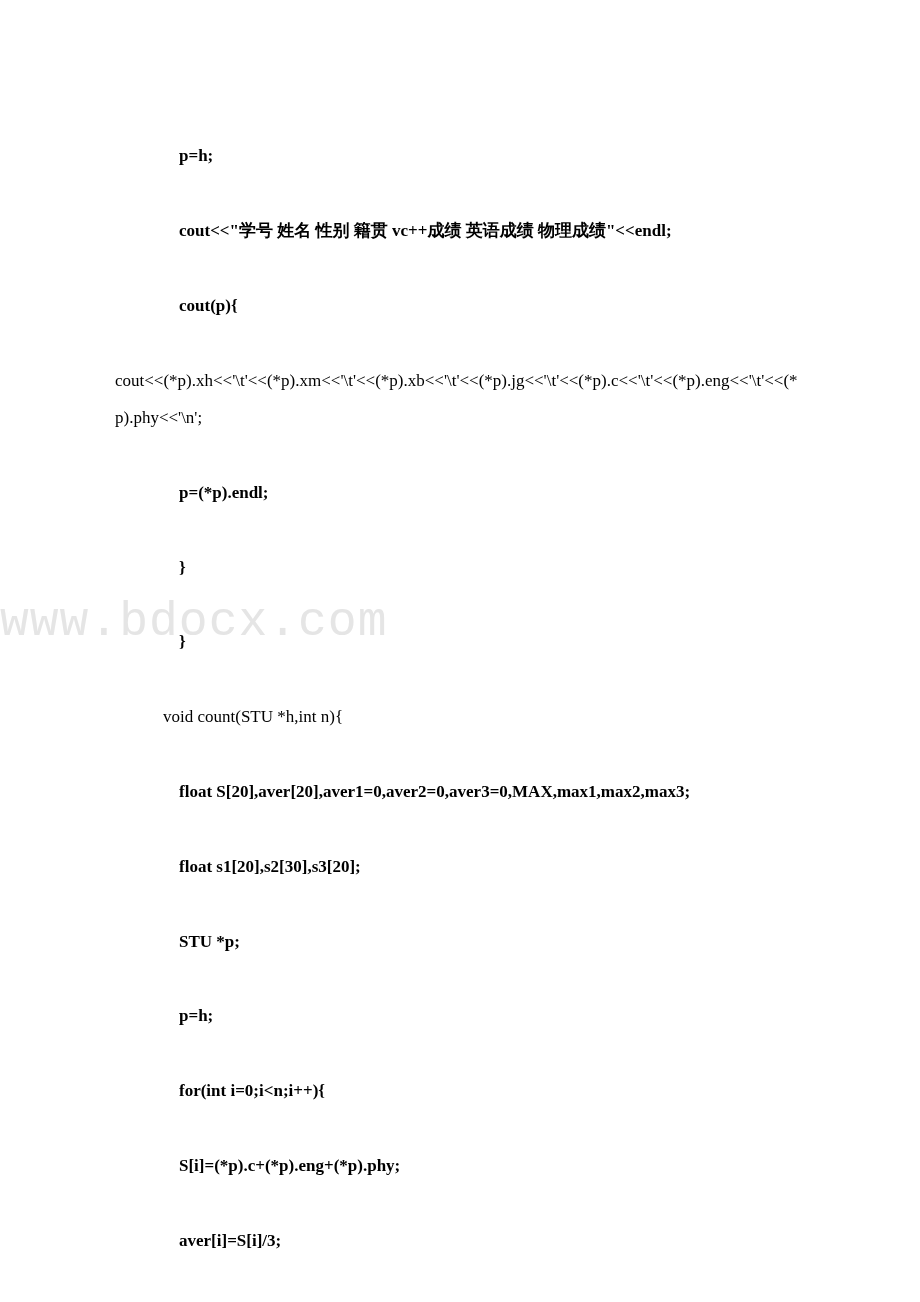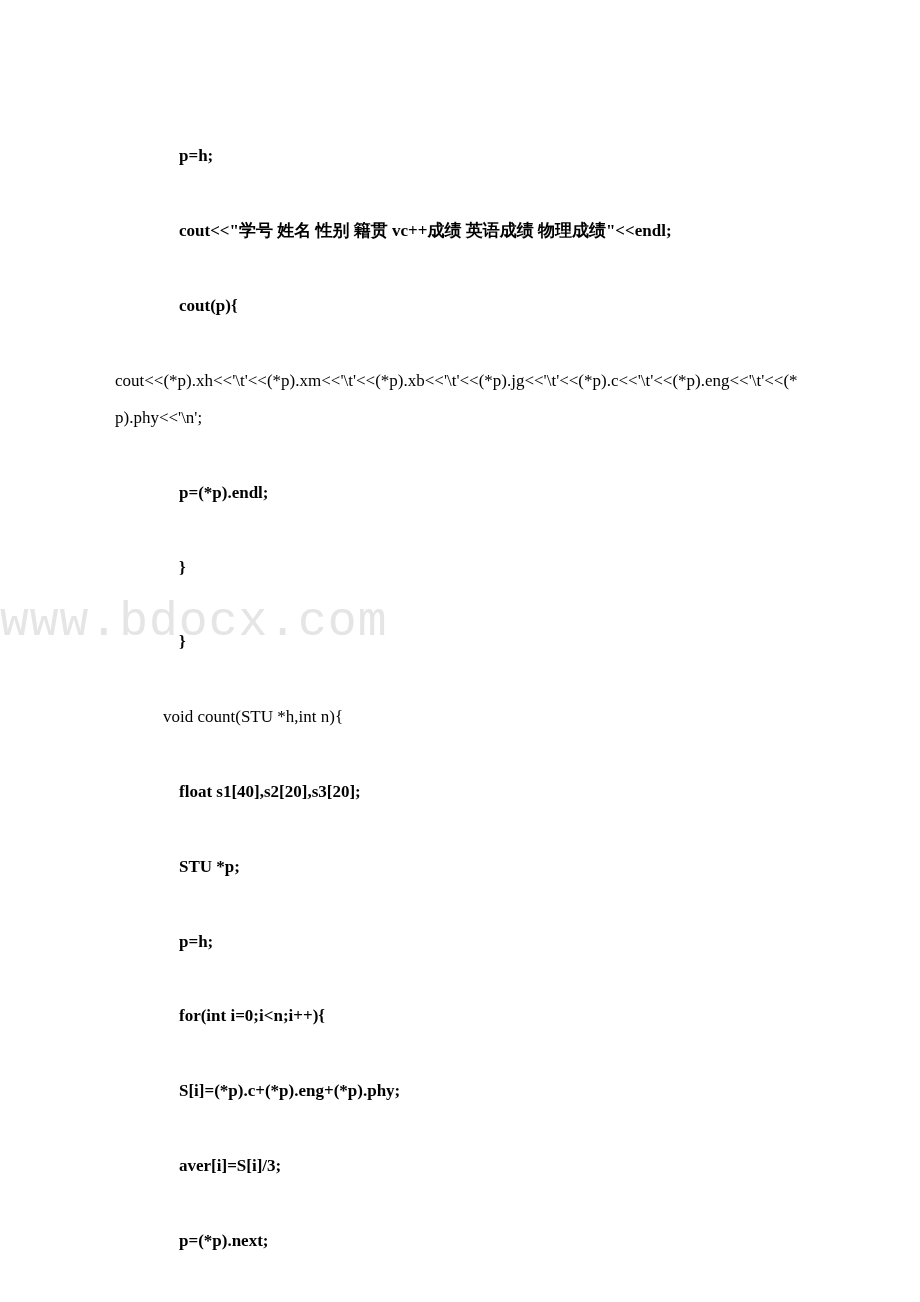--- a/index.html
+++ b/index.html
@@ -60,21 +60,22 @@
 
 <div class="code-content">
 <span class="indent-2">p=h;</span>
 <span class="indent-2">cout&lt;&lt;"学号 姓名 性别 籍贯 vc++成绩 英语成绩 物理成绩"&lt;&lt;endl;</span>
 <span class="indent-2">cout(p){</span>
 <span class="no-indent">cout&lt;&lt;(*p).xh&lt;&lt;'\t'&lt;&lt;(*p).xm&lt;&lt;'\t'&lt;&lt;(*p).xb&lt;&lt;'\t'&lt;&lt;(*p).jg&lt;&lt;'\t'&lt;&lt;(*p).c&lt;&lt;'\t'&lt;&lt;(*p).eng&lt;&lt;'\t'&lt;&lt;(*p).phy&lt;&lt;'\n';</span>
 <span class="indent-2">p=(*p).endl;</span>
 <span class="indent-2">}</span>
 <span class="indent-2">}</span>
 <span class="indent-1">void count(STU *h,int n){</span>
-<span class="indent-2">float s1[40],s2[20],s3[20];</span>
+<span class="indent-2">float S[20],aver[20],aver1=0,aver2=0,aver3=0,MAX,max1,max2,max3;</span>
+<span class="indent-2">float s1[20],s2[30],s3[20];</span>
 <span class="indent-2">STU *p;</span>
 <span class="indent-2">p=h;</span>
 <span class="indent-2">for(int i=0;i&lt;n;i++){</span>
 <span class="indent-2">S[i]=(*p).c+(*p).eng+(*p).phy;</span>
 <span class="indent-2">aver[i]=S[i]/3;</span>
 <span class="indent-2">p=(*p).next;</span>
 
 
 
 

